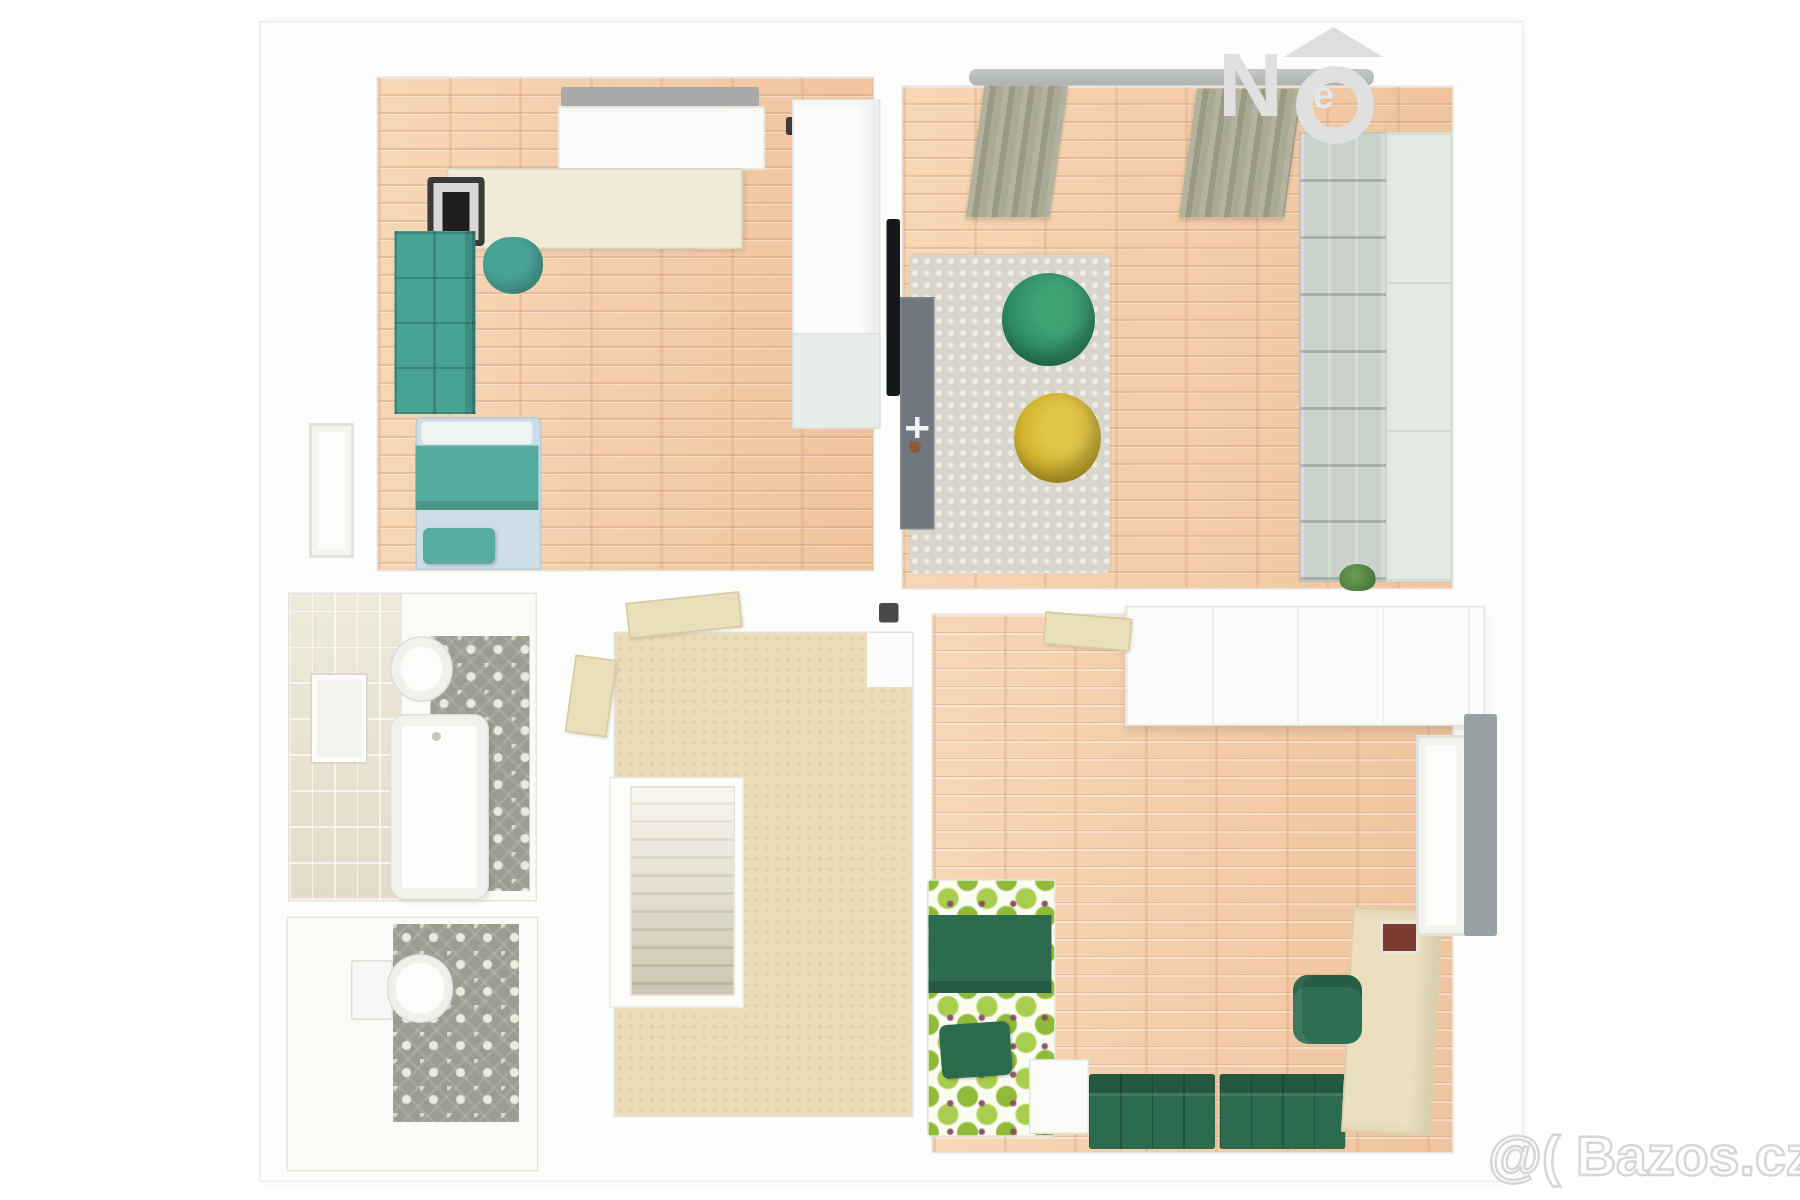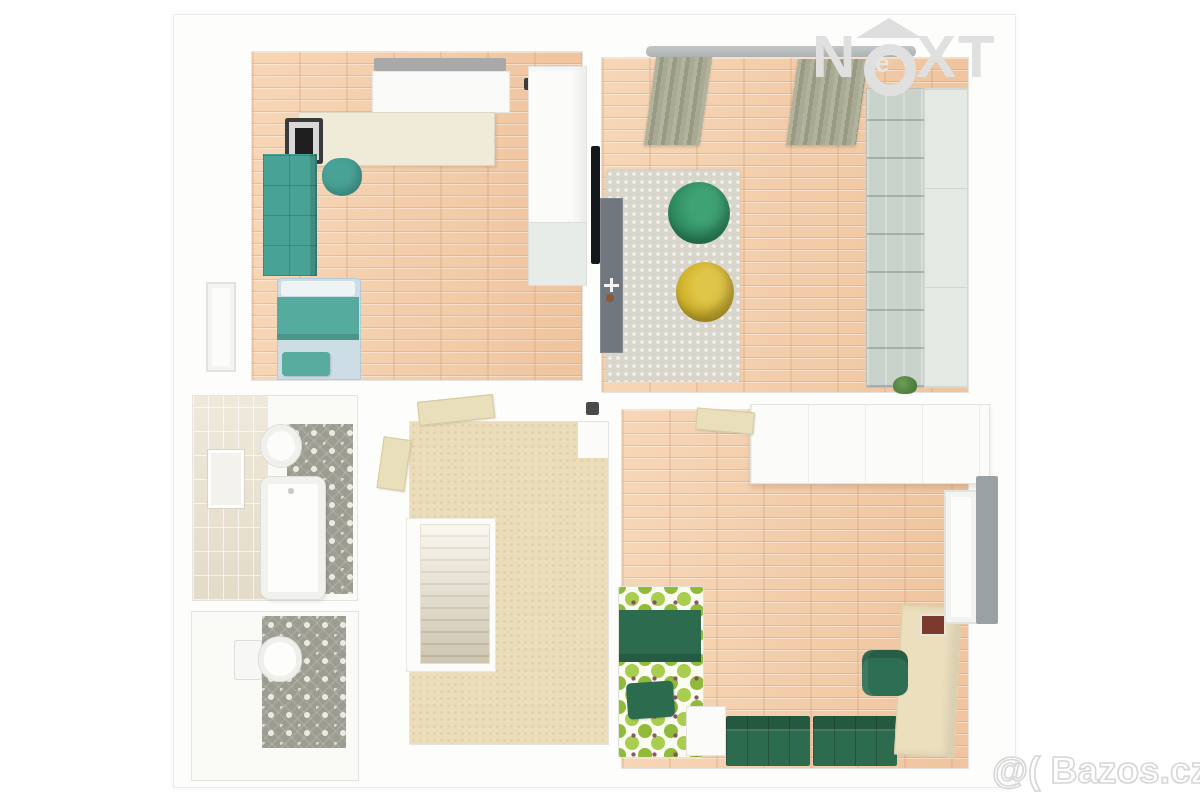--- a/index.html
+++ b/index.html
@@ -163,17 +163,16 @@
   <div class="abs" style="left:862px;top:650px;width:46px;height:46px;background:#2e6e52;border-radius:10px;box-shadow:inset 0 8px 0 rgba(0,0,0,0.15), inset 6px 0 0 rgba(255,255,255,0.08);"></div>
 
   <div class="abs" style="left:944px;top:490px;width:30px;height:130px;background:#fcfcfb;border:2px solid #e2e2de;box-shadow:inset 0 0 0 5px #f3f3f0;"></div>
   <div class="abs" style="left:976px;top:476px;width:22px;height:148px;background:#9aa1a4;border-radius:2px;"></div>
 
   <div class="abs next-logo">
     <span class="abs next-letter" style="left:0;top:0;">N</span>
     <div class="abs next-roof"></div>
     <div class="abs next-ring"></div>
     <span class="abs next-e">e</span>
-    <span class="abs next-letter" style="left:104px;top:0;">XT</span>
   </div>
   <div class="abs bazos">@( Bazos.cz</div>
 
 </div>
 
 </body></html>

